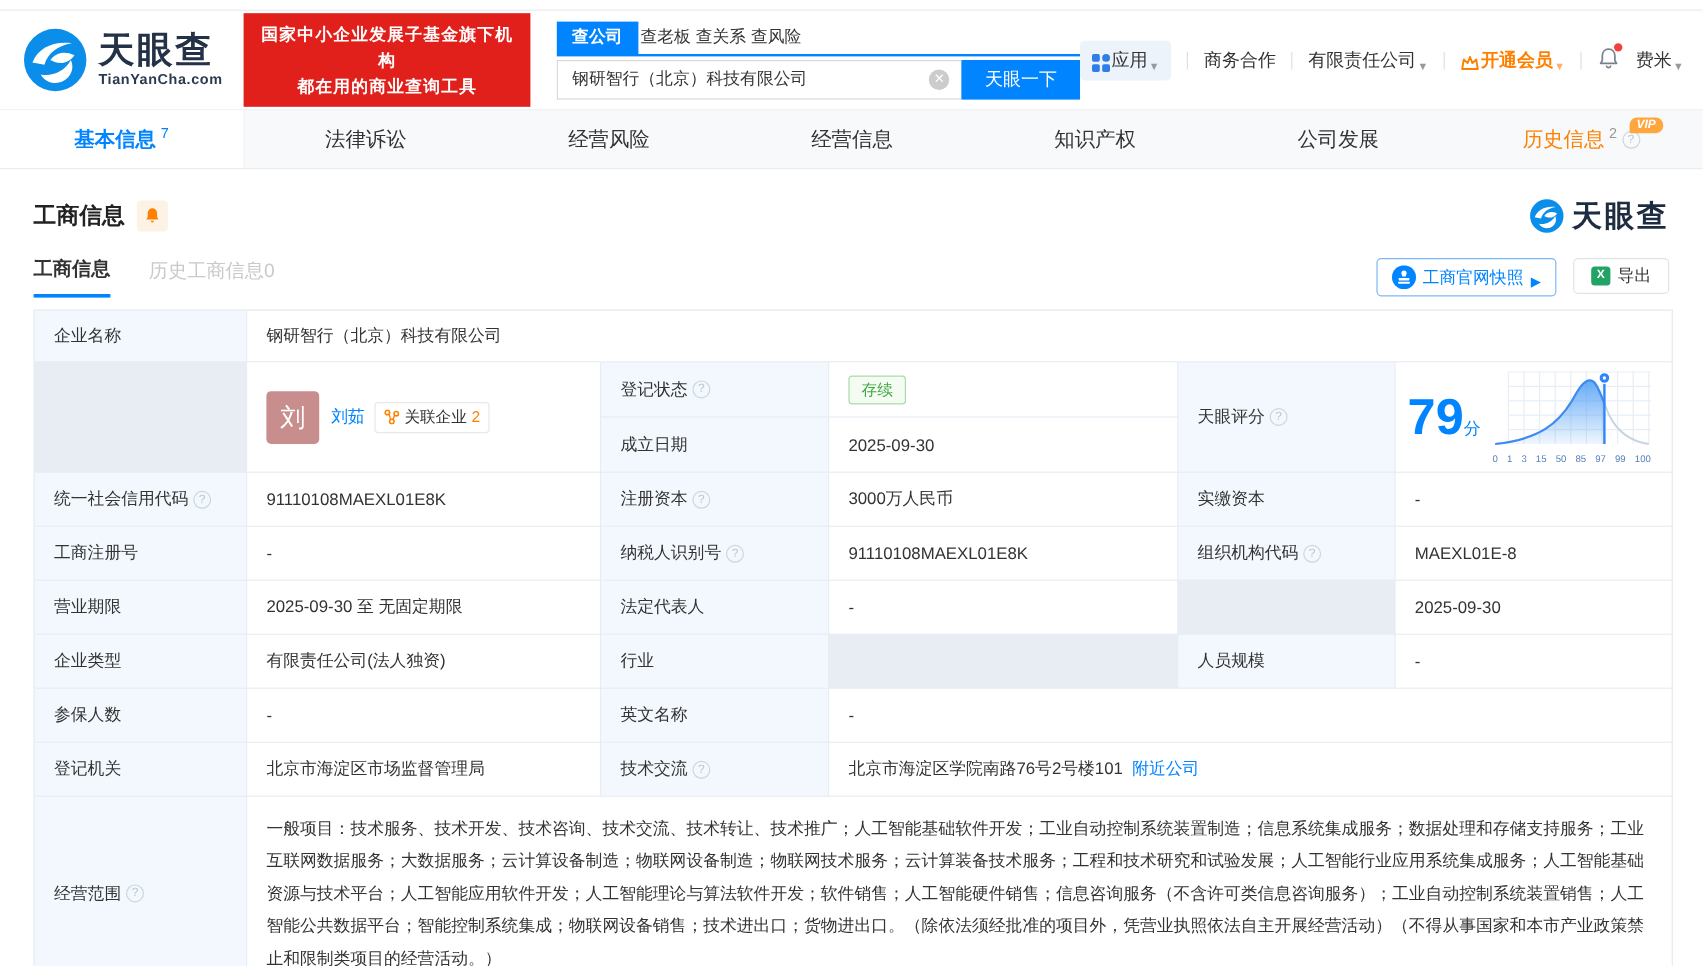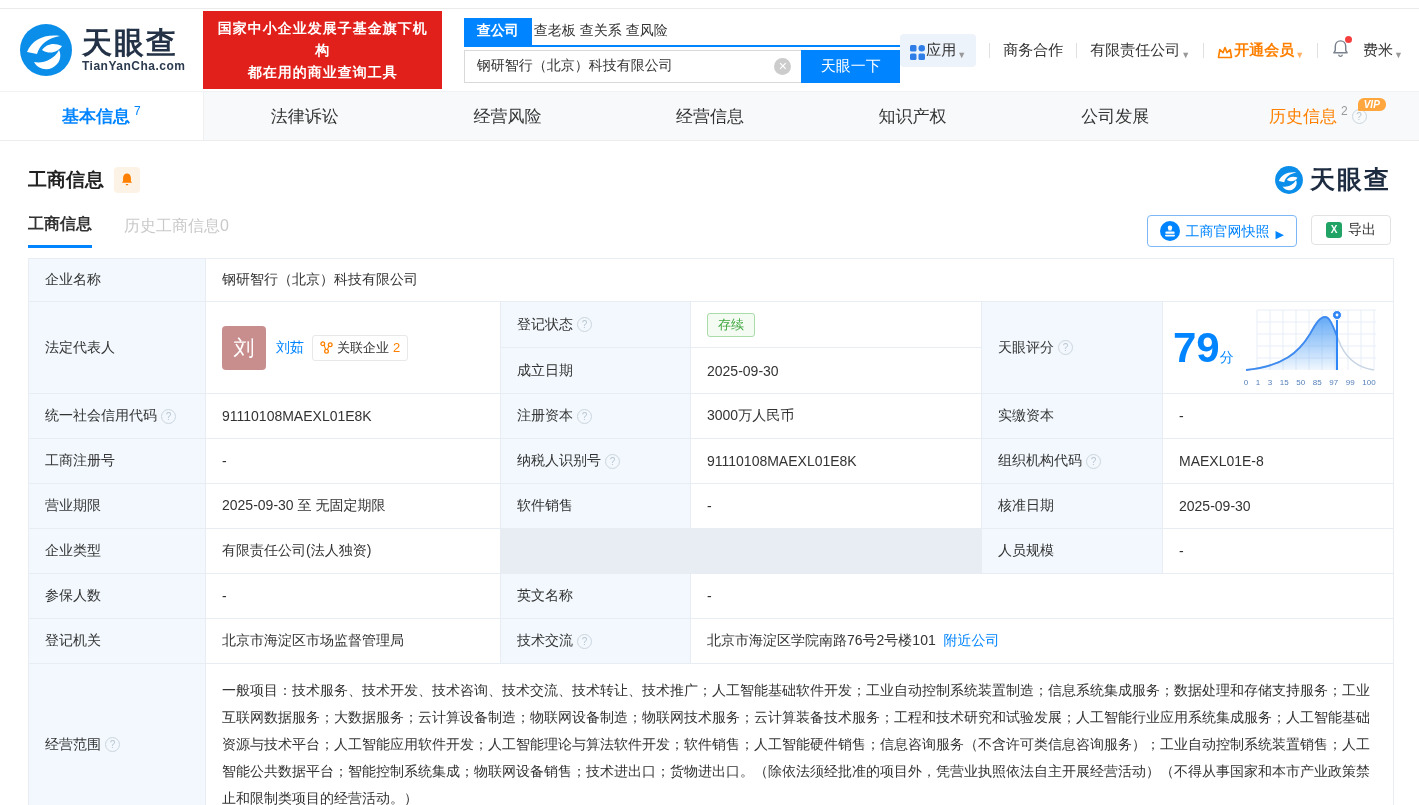--- a/index.html
+++ b/index.html
@@ -251,23 +251,20 @@
 
 <div class="info-table">
 
   <div class="cell lbl" style="grid-area:1/1">
     <span>企业名称</span>
   </div>
   <div class="cell" style="grid-area:1/2/2/7">
     <span>钢研智行（北京）科技有限公司</span>
   </div>
 
-  <div class="cell lbl" style="grid-area:2/1/4/2">
-    <span>法定代表人</span>
-  </div>
   <div class="cell" style="grid-area:2/2/4/3">
     <span class="avatar">刘</span>
     <a class="link">刘茹</a>
     <span class="rel-badge">
       <svg width="13" height="13" viewBox="0 0 14 14">
         <circle cx="3" cy="3" r="2" fill="none" stroke="#ff8000" stroke-width="1.4"></circle>
         <circle cx="11" cy="4" r="2" fill="none" stroke="#ff8000" stroke-width="1.4"></circle>
         <circle cx="7" cy="11" r="2" fill="none" stroke="#ff8000" stroke-width="1.4"></circle>
         <path d="M4.5 4.5 L6 9 M9.5 5.5 L8 9.2" stroke="#ff8000" stroke-width="1.2"></path>
       </svg>
@@ -373,38 +370,38 @@
       <span>MAEXL01E-8</span>
     </div>
 
   <div class="cell lbl" style="grid-area:6/1">
       <span>营业期限</span>
     </div>
   <div class="cell" style="grid-area:6/2">
       <span>2025-09-30 至 无固定期限</span>
     </div>
   <div class="cell lbl" style="grid-area:6/3">
-      <span>软件销售</span>
+      <span>法定代表人</span>
     </div>
   <div class="cell" style="grid-area:6/4">
       <span>-</span>
-    </div>
-  <div class="cell lbl" style="grid-area:6/5">
-      <span>核准日期</span>
     </div>
   <div class="cell" style="grid-area:6/6">
       <span>2025-09-30</span>
     </div>
 
   <div class="cell lbl" style="grid-area:7/1">
       <span>企业类型</span>
     </div>
   <div class="cell" style="grid-area:7/2">
       <span>有限责任公司(法人独资)</span>
     </div>
+  <div class="cell lbl" style="grid-area:7/3">
+      <span>行业</span>
+    </div>
   <div class="cell lbl" style="grid-area:7/5">
       <span>人员规模</span>
     </div>
   <div class="cell" style="grid-area:7/6">
       <span>-</span>
     </div>
 
   <div class="cell lbl" style="grid-area:8/1">
       <span>参保人数</span>
     </div>

